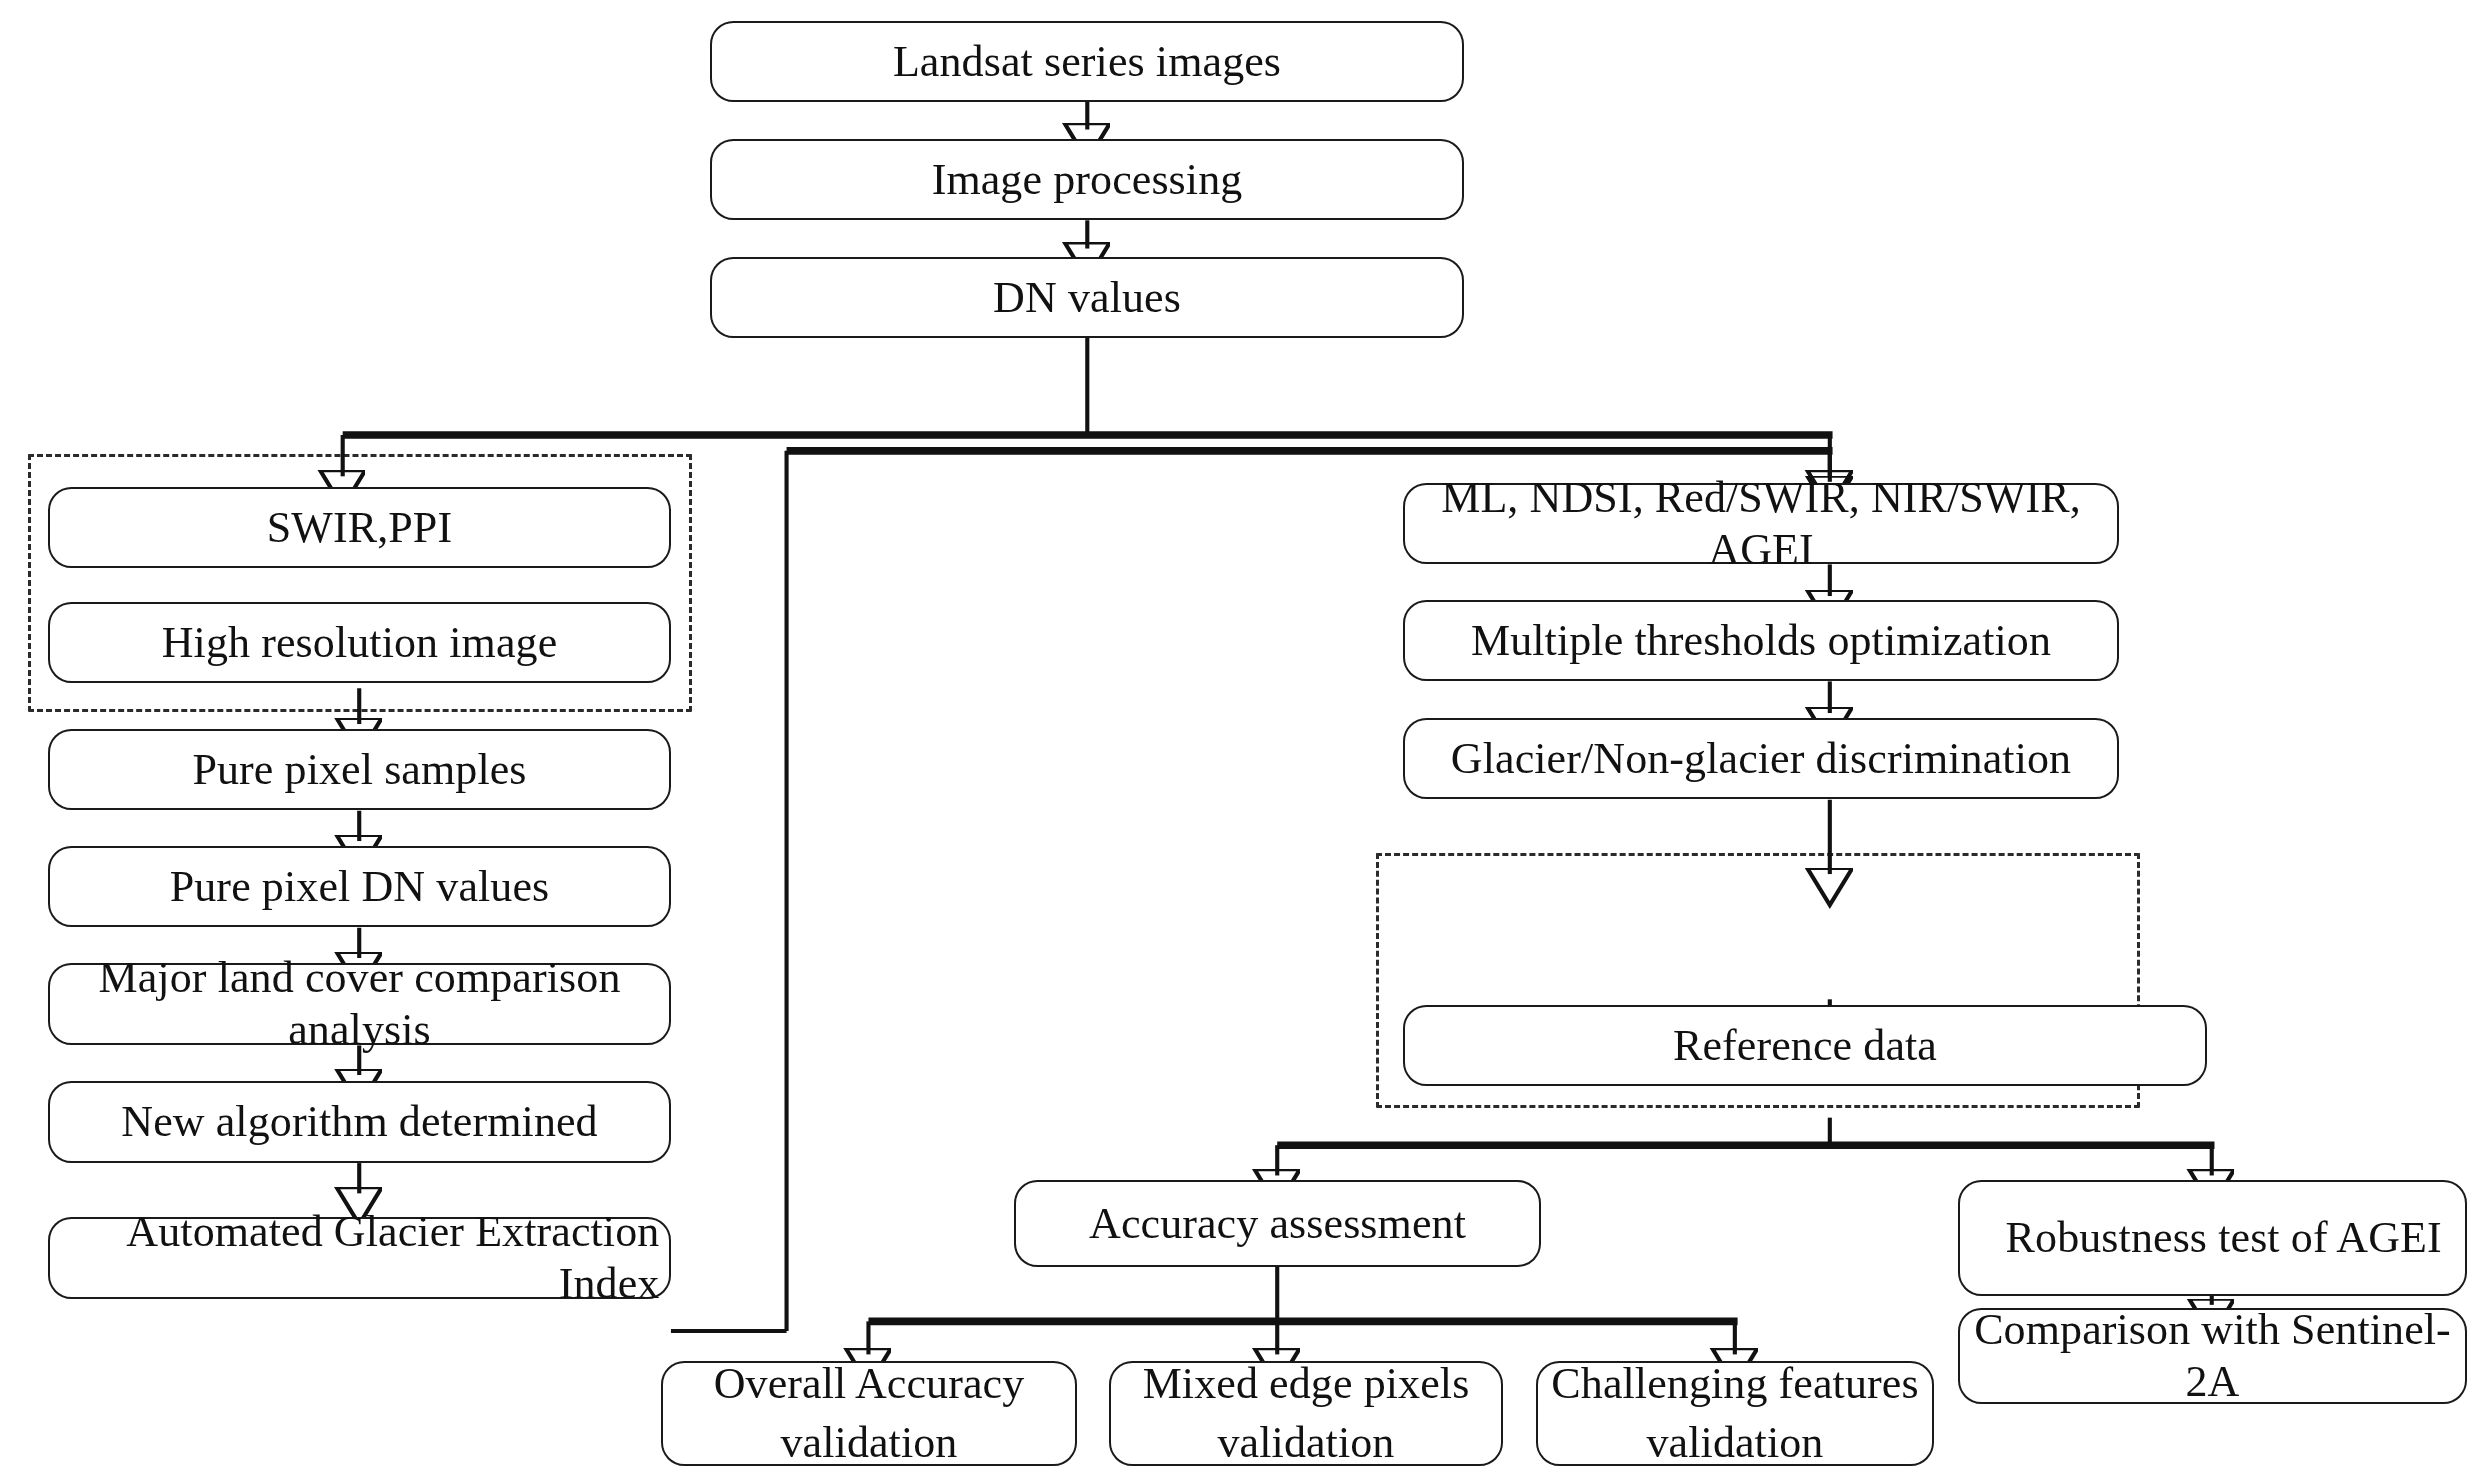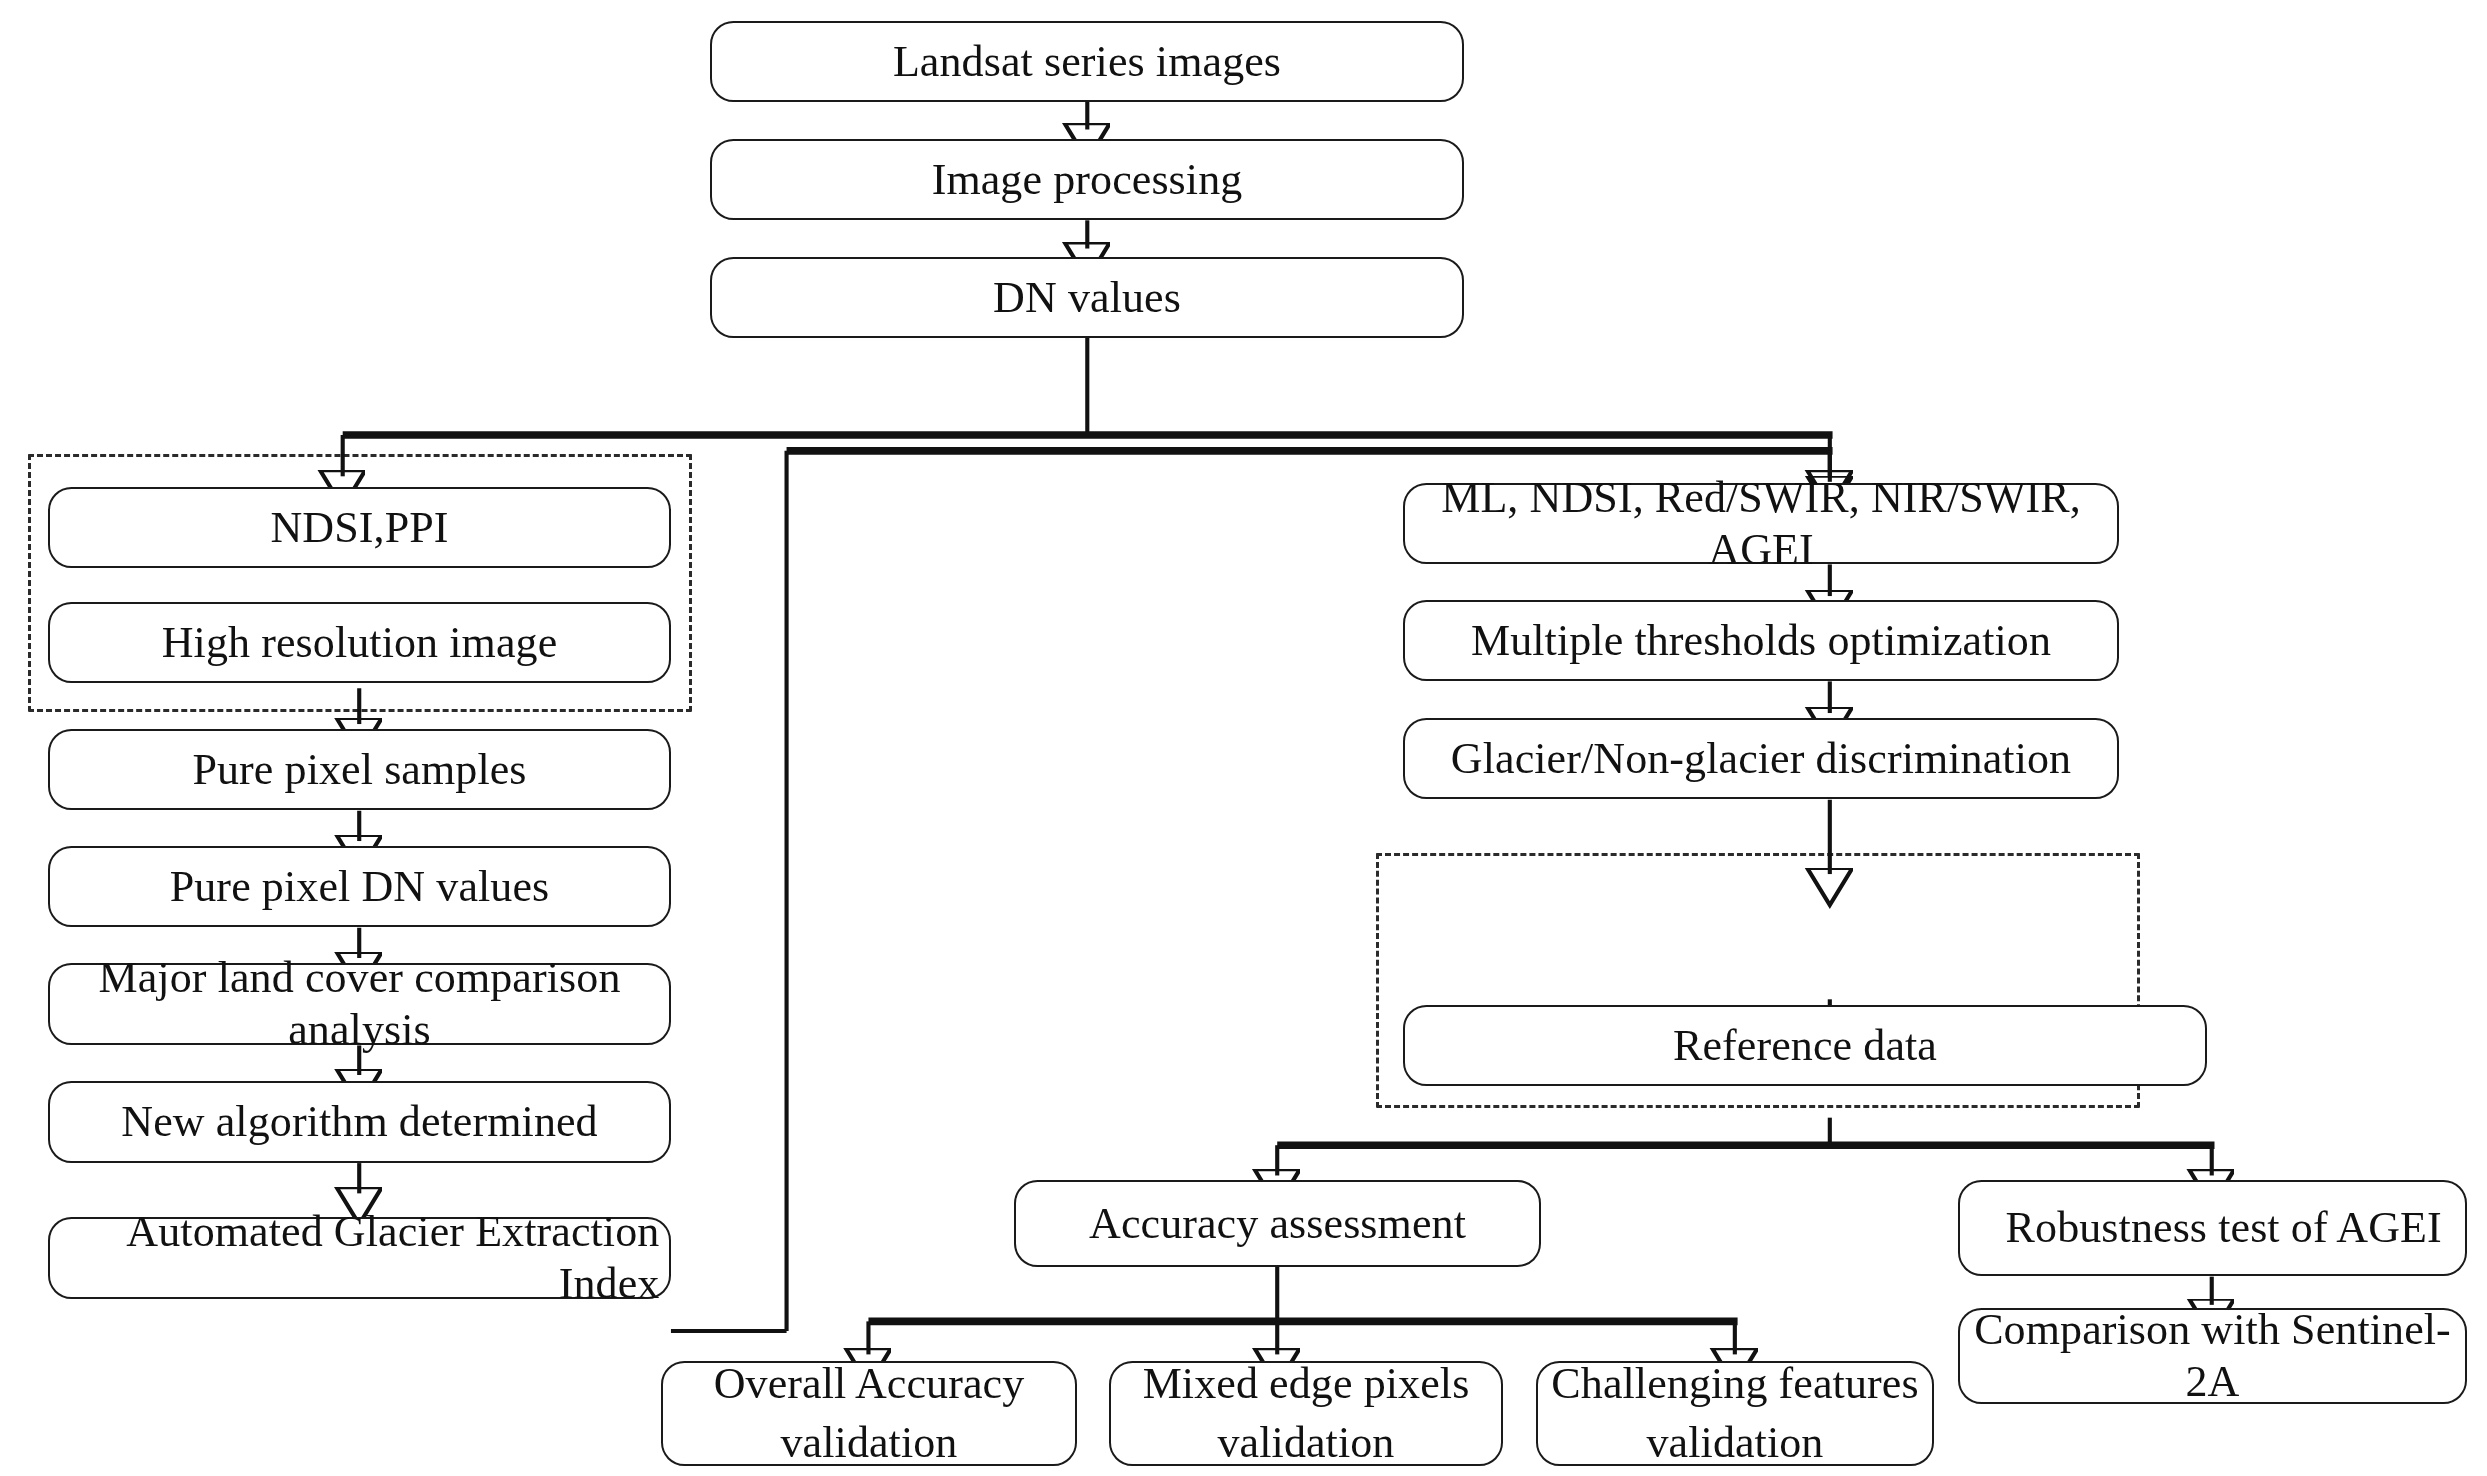--- a/index.html
+++ b/index.html
@@ -107,21 +107,21 @@
 
   <div class="node" style="left:710px;top:139px;width:754px;height:81px;">
     <span>Image processing</span>
   </div>
 
   <div class="node" style="left:710px;top:257px;width:754px;height:81px;">
     <span>DN values</span>
   </div>
 
   <div class="node" style="left:48px;top:487px;width:623px;height:81px;">
-    <span>NDSI,PPI</span>
+    <span>SWIR,PPI</span>
   </div>
 
   <div class="node" style="left:48px;top:602px;width:623px;height:81px;">
     <span>High resolution image</span>
   </div>
 
   <div class="node" style="left:48px;top:729px;width:623px;height:81px;">
     <span>Pure pixel samples</span>
   </div>
 
@@ -155,21 +155,21 @@
 
 
   <div class="node" style="left:1403px;top:1005px;width:804px;height:81px;">
     <span>Reference data</span>
   </div>
 
   <div class="node" style="left:1014px;top:1180px;width:527px;height:87px;">
     <span>Accuracy assessment</span>
   </div>
 
-  <div class="node" style="left:1958px;top:1180px;width:509px;height:96px;padding-left:32px;">
+  <div class="node" style="left:1958px;top:1180px;width:509px;height:116px;padding-left:32px;">
     <span>Robustness test of AGEI</span>
   </div>
 
   <div class="node" style="left:1958px;top:1308px;width:509px;height:96px;">
     <span>Comparison with Sentinel-2A</span>
   </div>
 
   <div class="node two-line" style="left:661px;top:1361px;width:416px;height:105px;flex-direction:column;">
     <span>Overall Accuracy</span>
     <span>validation</span>

